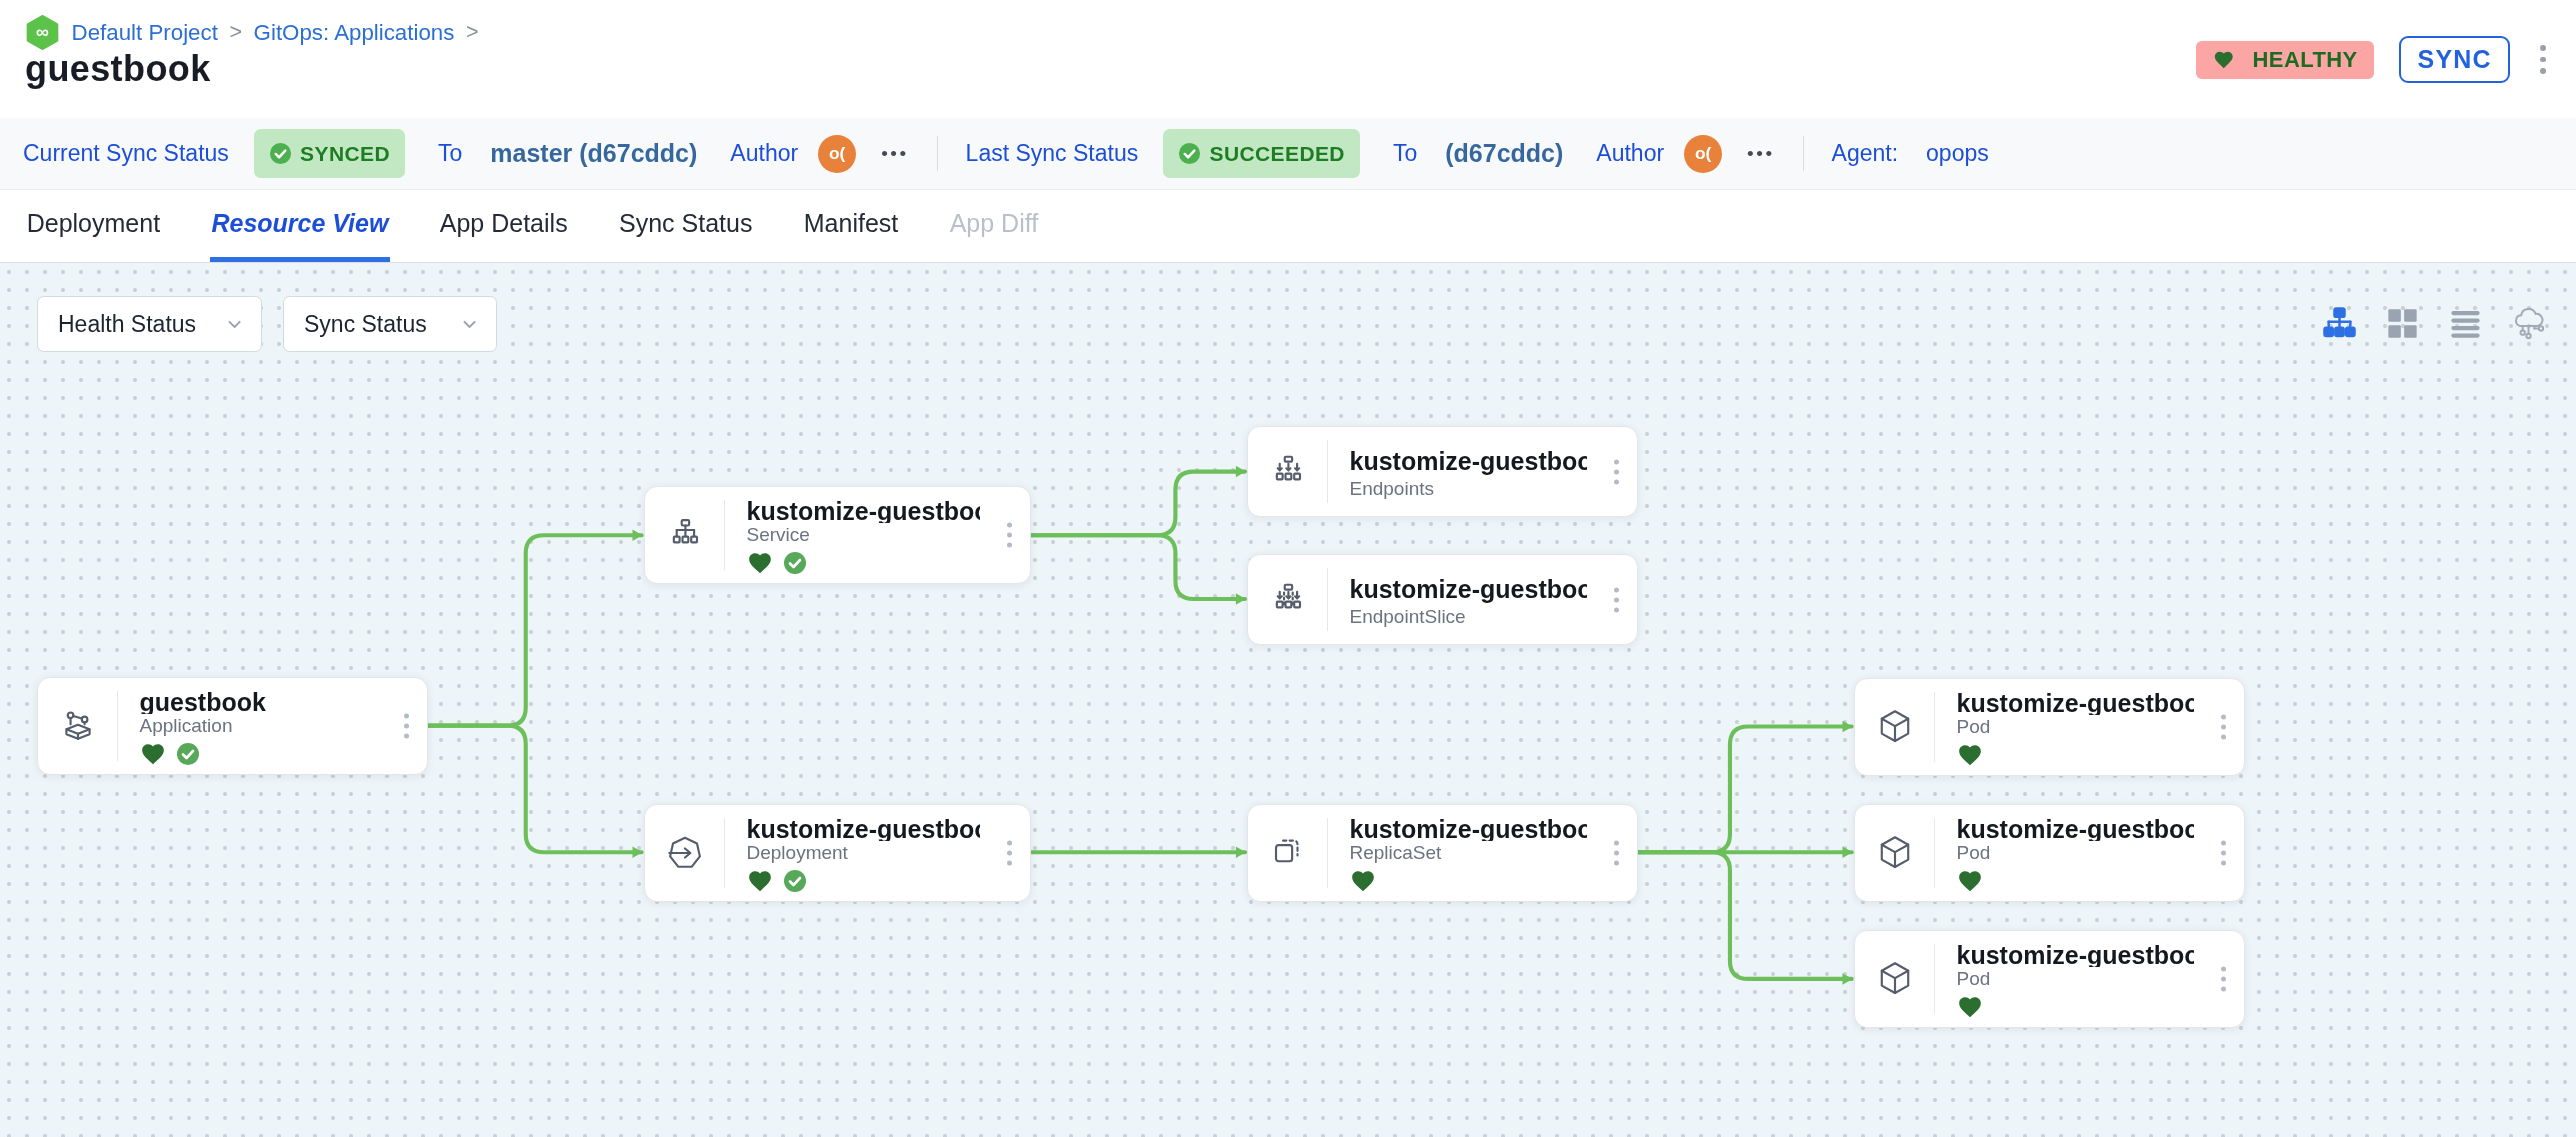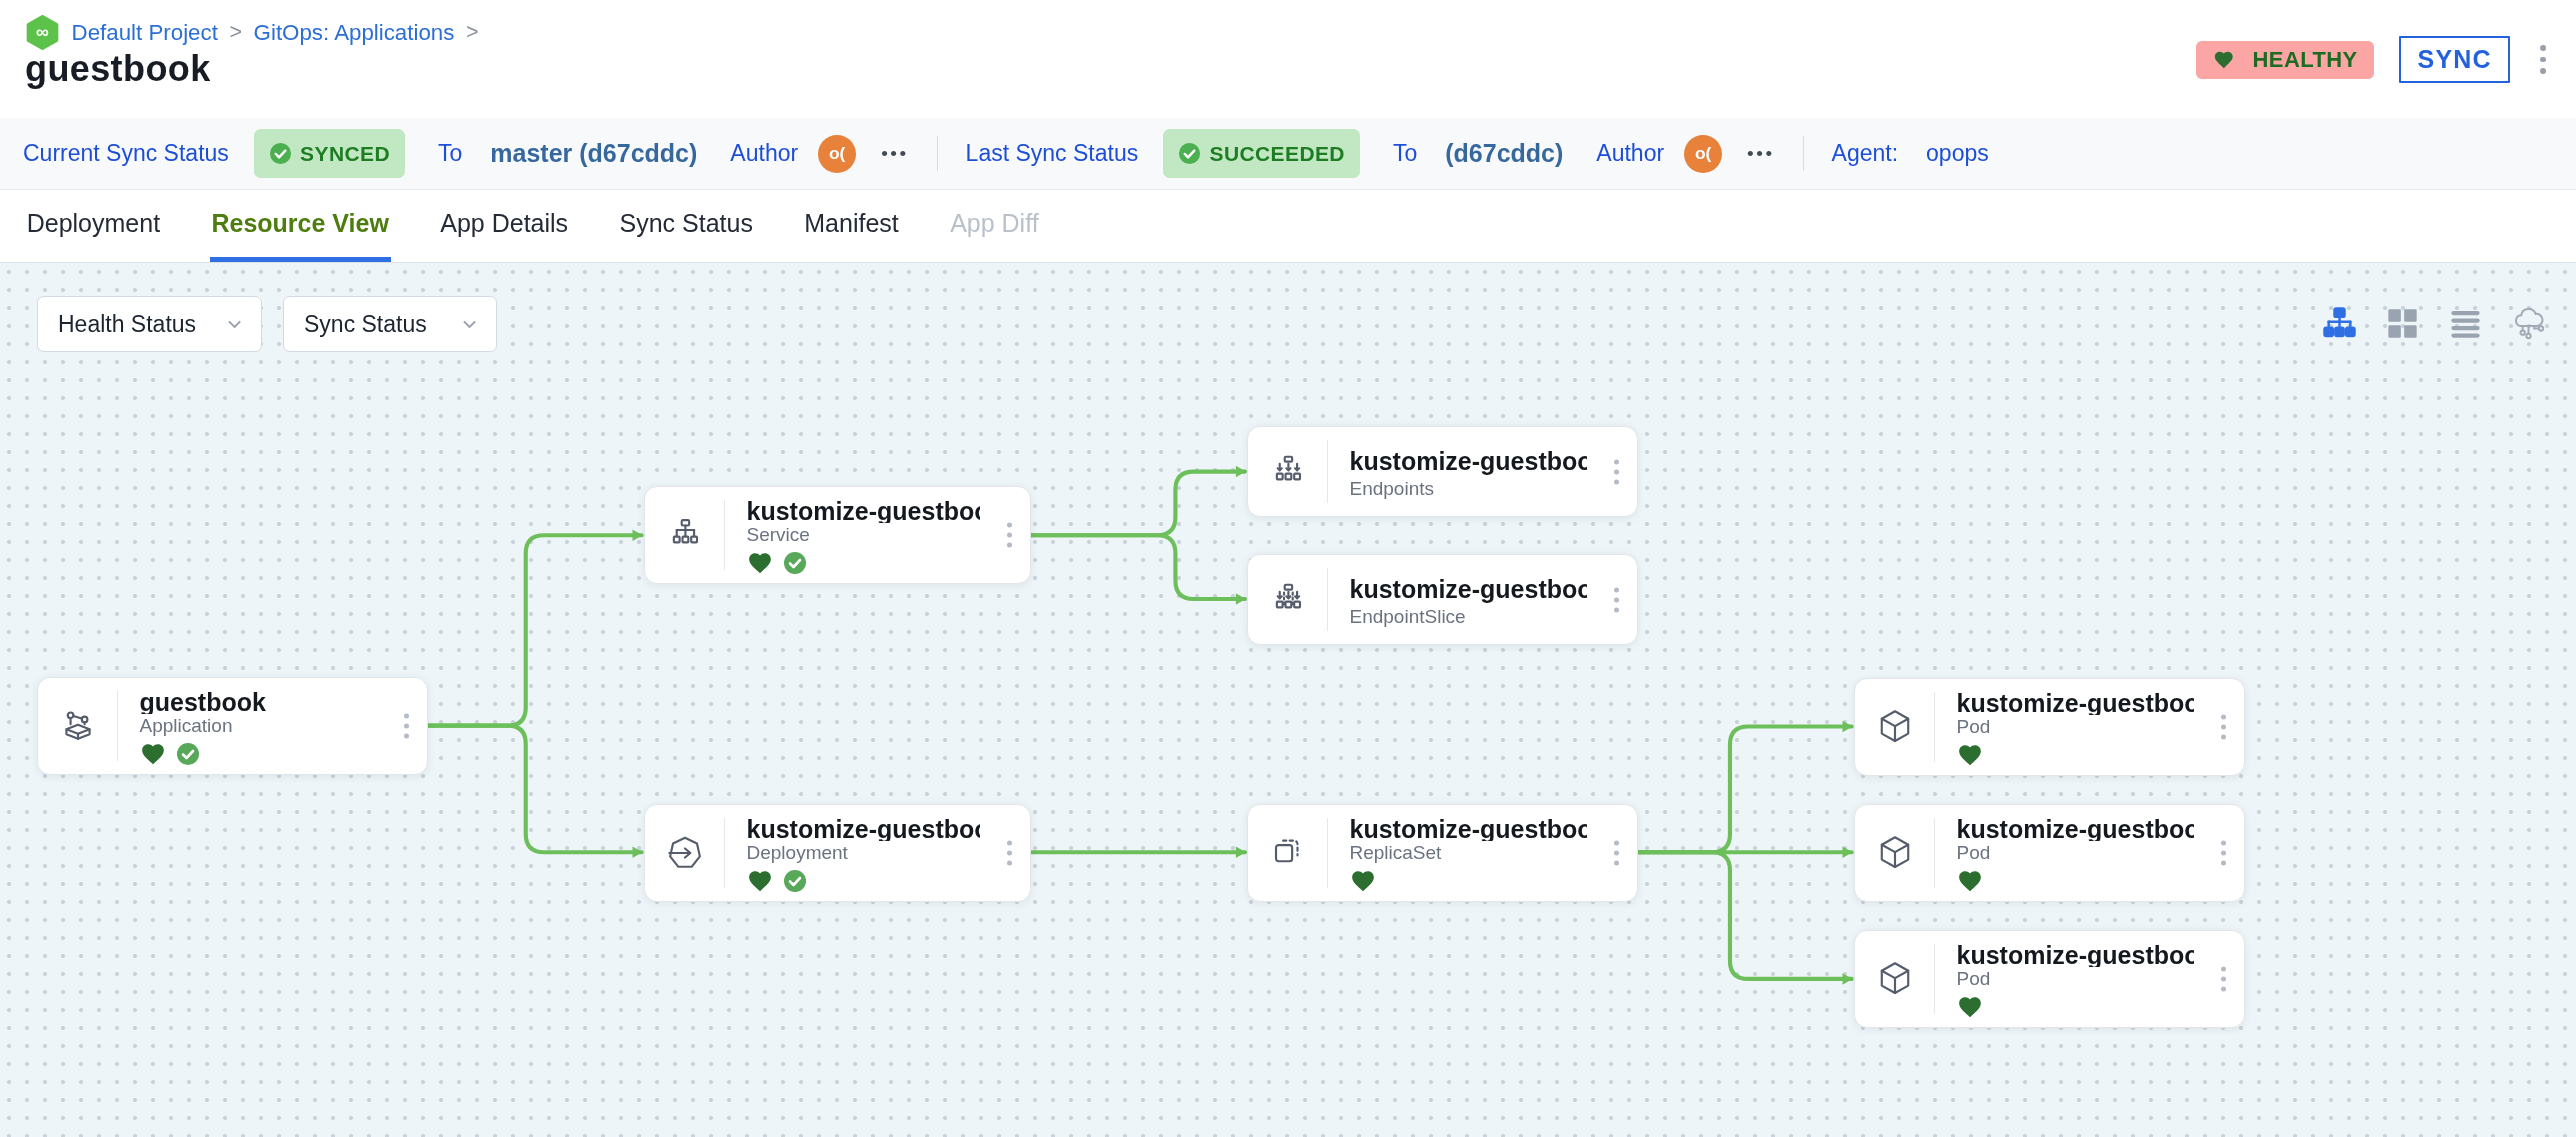--- a/index.html
+++ b/index.html
@@ -10,21 +10,21 @@
   
   .header { position:absolute; left:0; top:0; width:100%; height:118px; background:#fff; }
   .breadcrumb { position:absolute; left:25px; top:15px; display:flex; align-items:center; gap:11.6px; font-size:22.3px; }
   .crumb-link { color:#2b6fd4; cursor:pointer; }
   .crumb-sep { color:#8a919c; font-size:21.5px; }
   .page-title { position:absolute; left:25px; top:48px; font-size:36px; font-weight:700; color:#181c24; letter-spacing:0.4px; }
   .header-right { position:absolute; right:25px; top:36px; display:flex; align-items:center; gap:25px; }
   .health-badge { display:flex; align-items:center; gap:18px; background:#fca5a5; color:#1d6b21;
     font-size:22px; font-weight:700; letter-spacing:0.4px; padding:0 16.6px; height:38px; border-radius:5.8px; }
   .sync-btn { display:flex; align-items:center; justify-content:center; width:111px; height:47px;
-    border:2.5px solid #2462dd; border-radius:1px; color:#2462dd; font-size:25px; font-weight:700;
+    border:2.5px solid #2462dd; border-radius:9px; color:#2462dd; font-size:25px; font-weight:700;
     letter-spacing:1.2px; background:#fff; cursor:pointer; }
   .kebab { display:flex; flex-direction:column; gap:5.8px; padding:5px; cursor:pointer; }
   .kebab i { width:5.8px; height:5.8px; border-radius:50%; background:#99a0ab; }
 
   
   .statusbar { position:absolute; left:0; top:118px; width:100%; height:72px; background:#f7f9fb;
     border-bottom:0.8px solid #e7eaef; display:flex; align-items:center; padding:0 23px; font-size:23px; }
   .sb-label { color:#1d4ed8; }
   .badge { display:flex; align-items:center; gap:8.3px; height:49px; padding:0 15px; border-radius:6.6px;
     background:#c1e8c2; color:#1e7d23; font-size:21px; font-weight:700; letter-spacing:0.4px; }
@@ -33,21 +33,21 @@
     font-weight:700; display:flex; align-items:center; justify-content:center; cursor:pointer; }
   .more-dots { color:#434a54; font-size:19px; letter-spacing:2.5px; cursor:pointer; }
   .sb-divider { width:0; height:35px; border-left:1.7px solid #d8dde3; margin:0 28px; }
   .gap14{margin-left:28px;} .gap24{margin-left:20px;} .gap30{margin-left:25px;} .gap40{margin-left:33px;}
 
   
   .tabbar { position:absolute; left:0; top:190px; width:100%; height:73px; background:#fff;
     border-bottom:1.7px solid #dbe0e6; display:flex; align-items:stretch; gap:48px; padding:0 25px; }
   .tab { display:flex; align-items:center; font-size:25px; color:#252b36; cursor:pointer;
     border-bottom:5px solid transparent; padding:0 1.7px; }
-  .tab.active { font-weight:700; color:#4d7c0f; border-bottom-color:#2f6fe4; }
+  .tab.active { font-weight:700; color:#1d4ed8; border-bottom-color:#2f6fe4;font-style:italic; }
   .tab.disabled { color:#b9c0ca; cursor:default; }
 
   
   .canvas { position:absolute; left:0; top:263px; width:2576px; height:874px; background-color:#eef5f9;
     background-image:radial-gradient(circle, #c9d2d9 1.8px, transparent 2.3px); background-size:18px 18px; }
   .edges { position:absolute; left:0; top:0; width:2576px; height:874px; }
 
   .filterbar { position:absolute; left:37px; top:33px; display:flex; gap:21px; }
   .dropdown { display:flex; align-items:center; justify-content:space-between; background:#fff;
     border:1.7px solid #d3d9e0; border-radius:6.6px; height:56px; padding:0 20px; font-size:23px;

